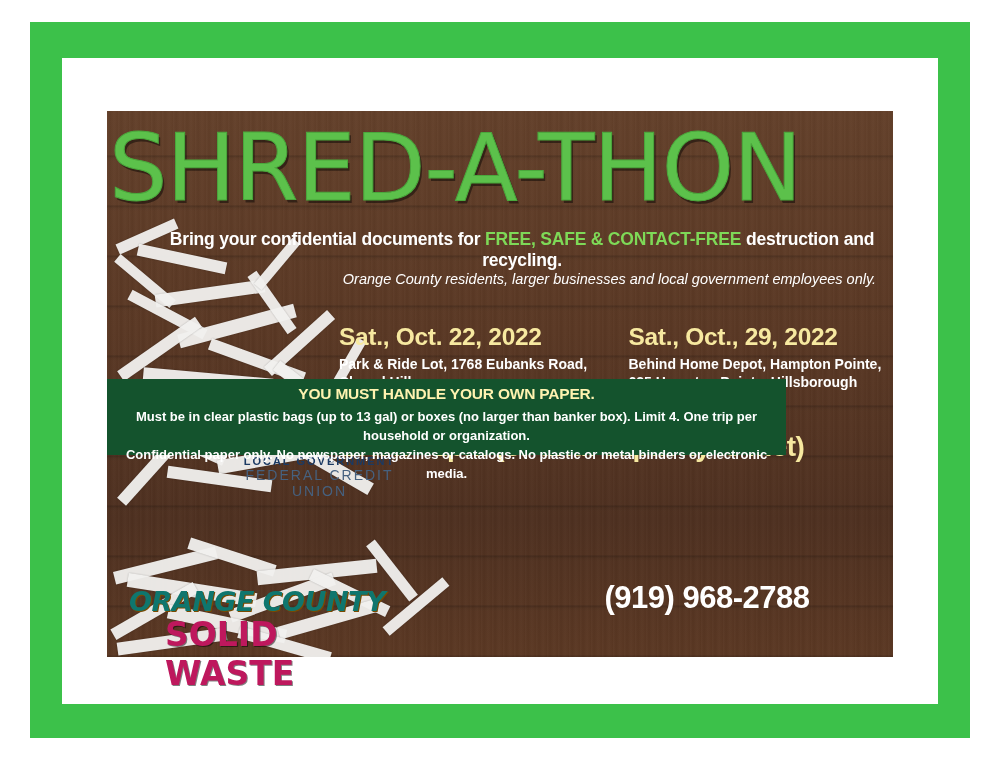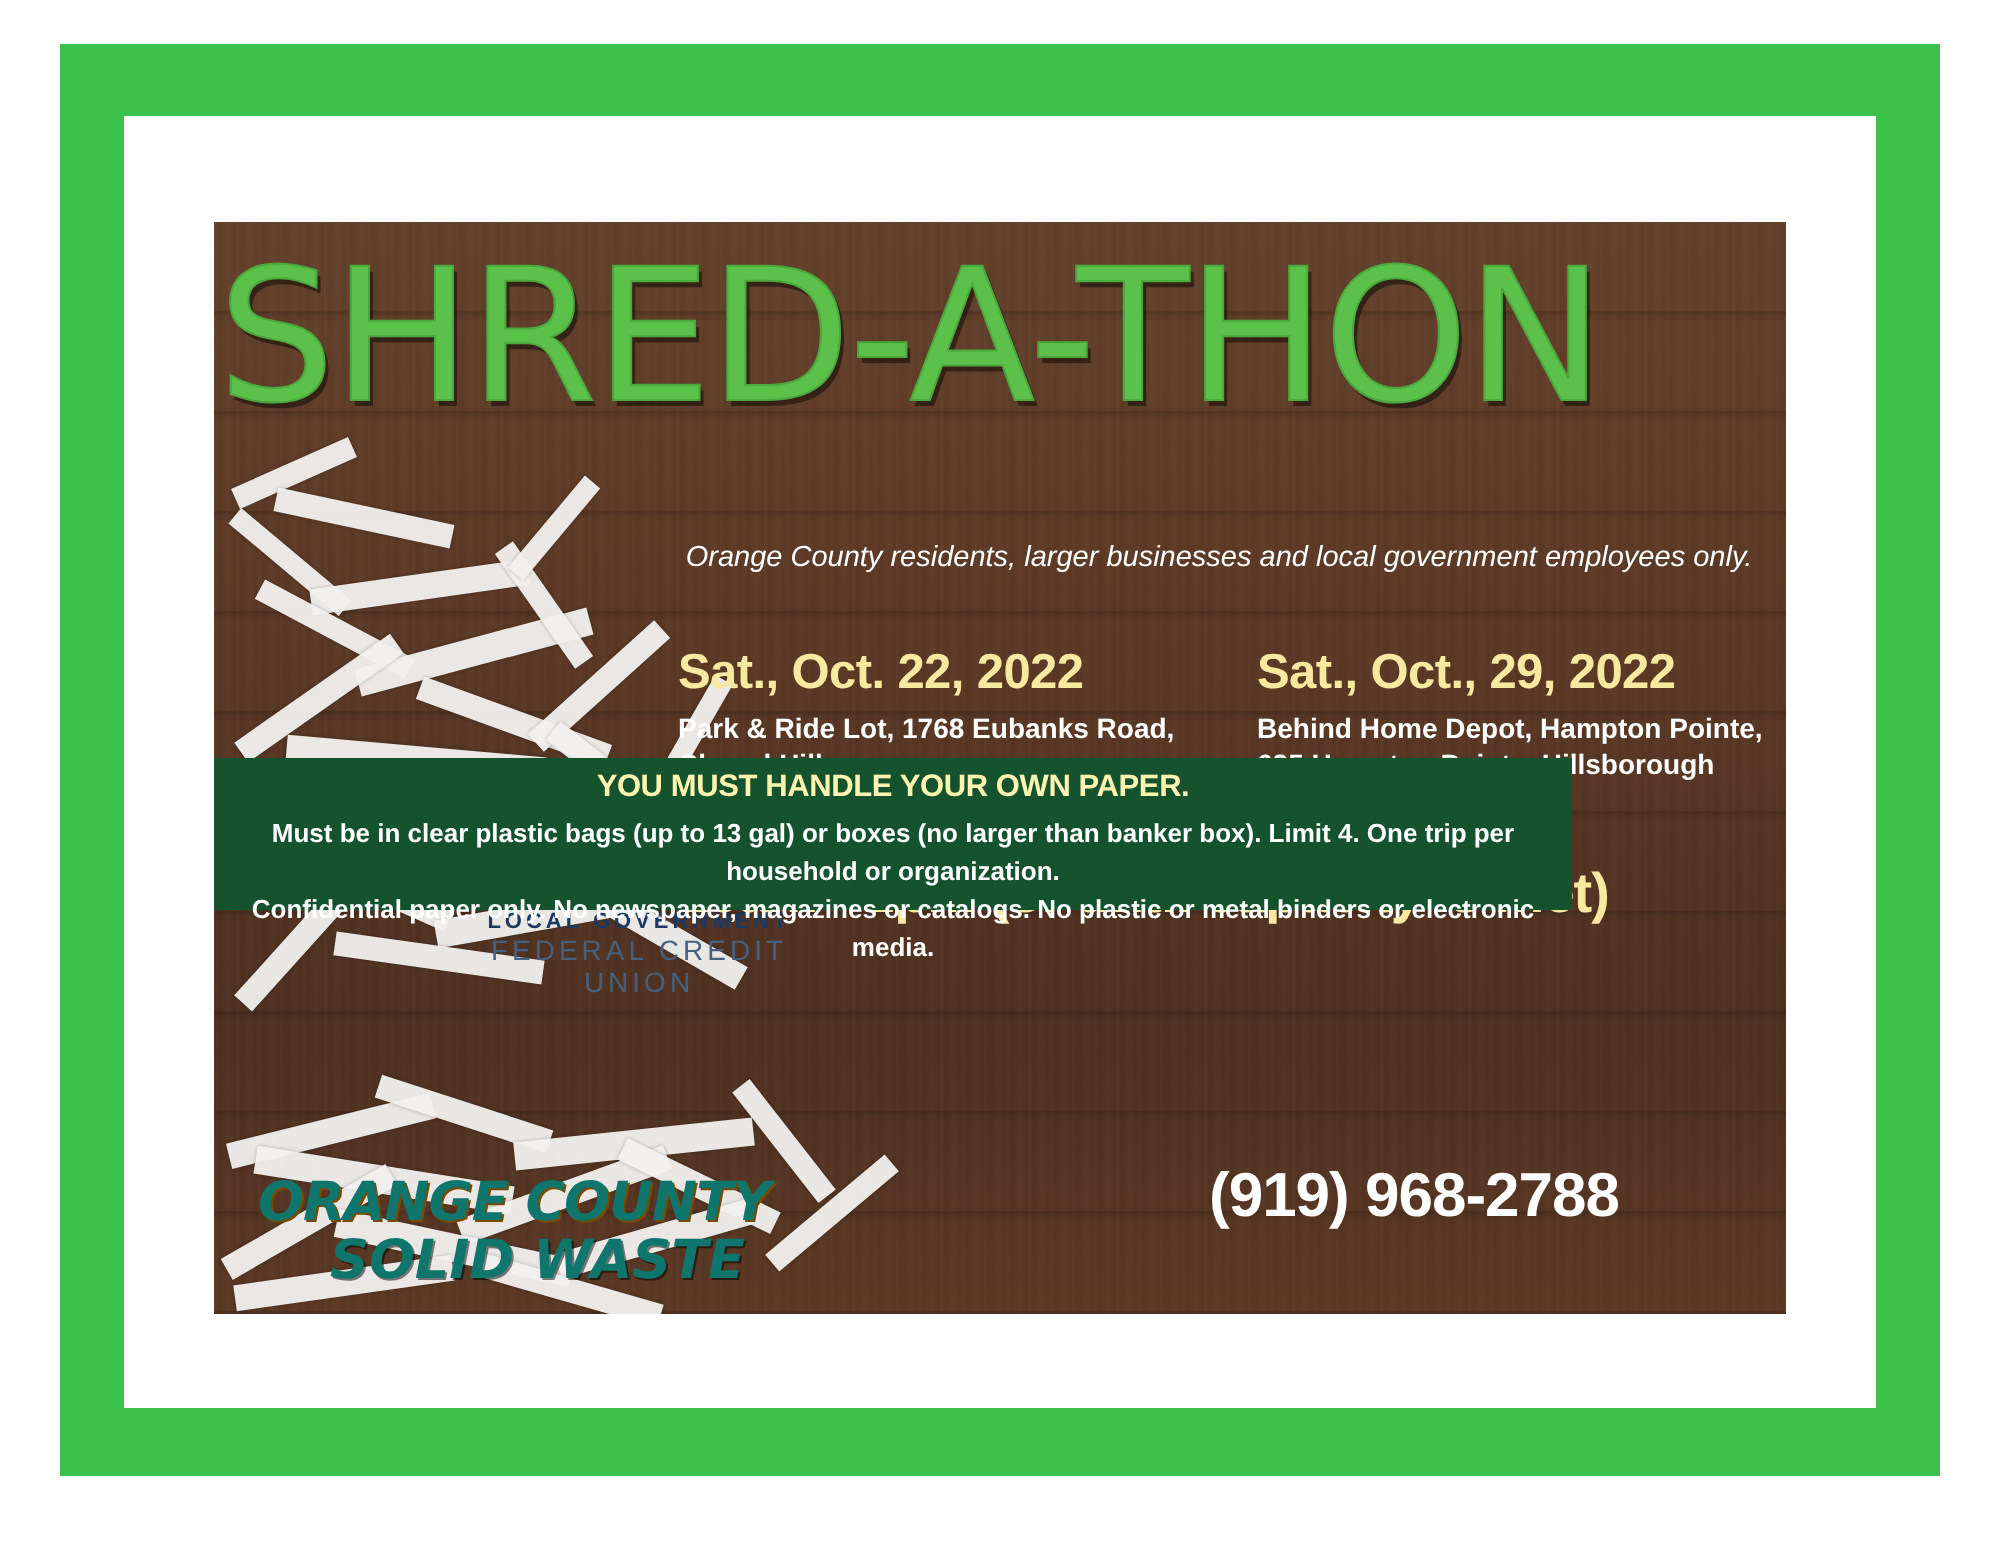--- a/index.html
+++ b/index.html
@@ -246,25 +246,24 @@
     font-family: "DejaVu Sans", sans-serif;
     font-style: italic;
     font-weight: bold;
     font-size: 27px;
     letter-spacing: -0.5px;
     color: #0f766e;
     text-shadow: 1px 1px 0 #7a4a00;
   }
   .oc-logo .l2 {
     font-family: "DejaVu Sans", sans-serif;
-    font-style: italic;
-    font-weight: bold;
-    font-size: 27px;
+    font-weight: bold;
+    font-size: 33px;
     letter-spacing: 0px;
-    color: #0f766e;
+    color: #be185d;
     text-shadow: 1px 1px 0 rgba(0,0,0,0.5);
     margin-top: -2px;
     padding-left: 36px;
   }
   .phone {
     position: absolute;
     left: 430px;
     top: 14px;
     width: 340px;
     text-align: center;
@@ -332,20 +331,23 @@
       <div class="shred" style="left:60px;  top:70px; width:120px; height:14px; transform:rotate(12deg);"></div>
       <div class="shred" style="left:170px; top:66px; width:100px; height:13px; transform:rotate(-16deg);"></div>
       <div class="shred" style="left:250px; top:18px; width:70px;  height:11px; transform:rotate(52deg);"></div>
       <div class="shred" style="left:270px; top:54px; width:78px;  height:11px; transform:rotate(-40deg);"></div>
       <div class="shred" style="left:10px;  top:88px; width:110px; height:13px; transform:rotate(-8deg);"></div>
       <div class="shred" style="left:130px; top:92px; width:95px;  height:12px; transform:rotate(16deg);"></div>
     </div>
 
     <div class="title">SHRED-A-THON</div>
 
+    <div class="subhead">
+      <span>Bring your confidential documents for </span><span class="hl">FREE, SAFE &amp; CONTACT-FREE</span><span> destruction and recycling.</span>
+    </div>
 
     <div class="eligibility">
       <div>Orange County residents, larger businesses and local government employees only.</div>
     </div>
 
     <div class="events">
       <div class="event">
         <div class="date">Sat., Oct. 22, 2022</div>
         <div class="loc">
           <div>Park &amp; Ride Lot, 1768 Eubanks Road,</div>

